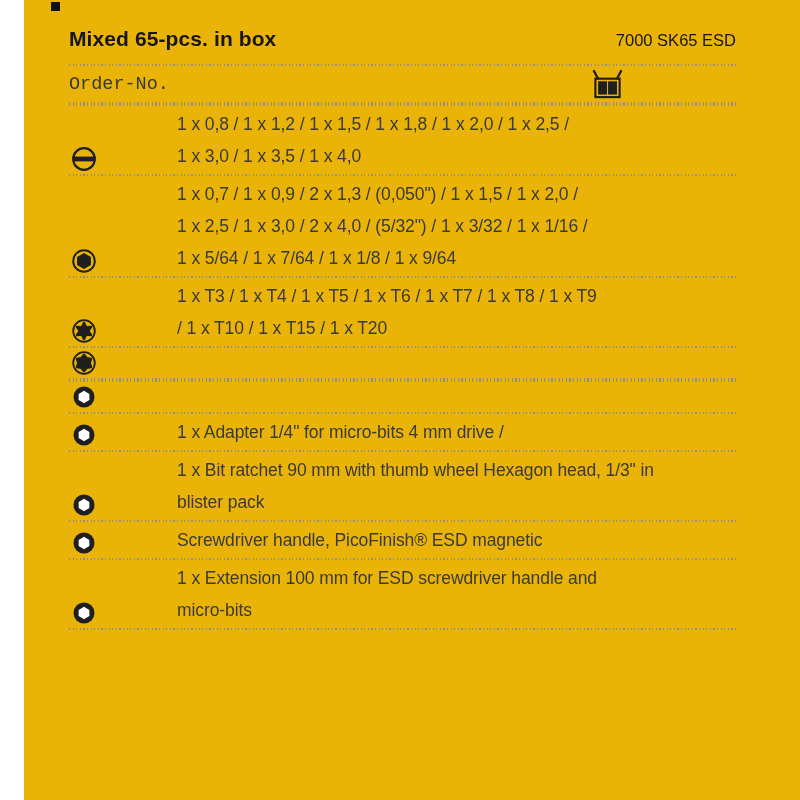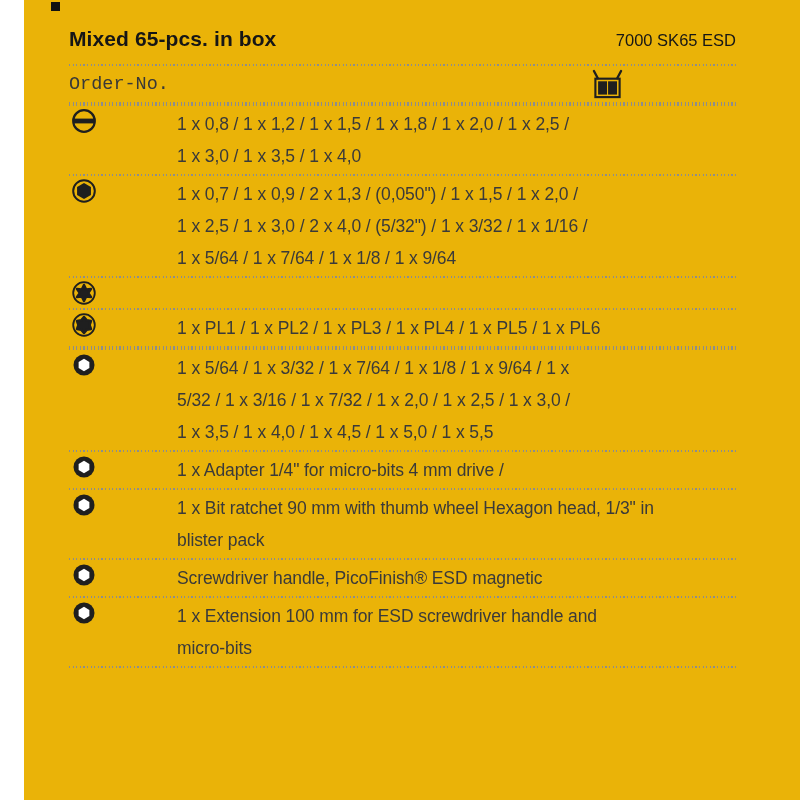--- a/index.html
+++ b/index.html
@@ -4,21 +4,21 @@
 <style>
   html,body{margin:0;padding:0;background:#fff;}
   .page{position:relative;width:800px;height:800px;background:#eab308;overflow:hidden;
         font-family:"Liberation Sans","DejaVu Sans",sans-serif;color:#383838;margin-left:24px;}
   .marker{position:absolute;left:27px;top:2px;width:9px;height:9px;background:#111;}
   .content{position:absolute;left:45px;top:0;width:667px;}
   .header{display:flex;justify-content:space-between;align-items:flex-end;margin-top:27px;margin-bottom:13px;}
   .title{font-size:21px;font-weight:bold;color:#161616;letter-spacing:0.1px;}
   .code{font-size:16.5px;font-weight:normal;color:#161616;margin-bottom:1px;}
   .sep{height:2px;background-image:repeating-linear-gradient(to right,#8d8d8d 0 1.2px,transparent 1.2px 3.6px);}
-  .row{display:flex;align-items:flex-start;padding:2px 0;}
+  .row{display:flex;align-items:flex-end;padding:2px 0;}
   .order-row{position:relative;display:flex;align-items:center;height:36px;font-family:Liberation Mono, monospace;}
   .order-label{font-size:18.5px;}
   .order-number-row{display:flex;align-items:center;height:35px;}
   .order-number{font-size:18px;}
   .box-icon{position:absolute;left:520px;top:3px;}
   .icon-cell{flex:none;width:108px;display:flex;align-items:center;}
   .icon-cell svg{margin-left:2px;display:block;}
   .text-cell{flex:1;font-size:17.5px;line-height:32px;color:#3a3a3a;white-space:pre-line;letter-spacing:-0.1px;}
   .stroke{fill:none;stroke:#1f1f1f;}
   .fill{fill:#1f1f1f;}
@@ -79,46 +79,44 @@
     </div>
     <div class="sep"></div>
 
     <div class="row">
       <div class="icon-cell">
         <svg width="26" height="26" viewBox="0 0 26 26">
           <circle class="stroke" stroke-width="1.8" cx="13" cy="13" r="10.8"></circle>
           <polygon class="fill" stroke="#1f1f1f" stroke-width="2.2" stroke-linejoin="round" points="13,4.7 10.85,9.28 5.81,8.85 8.7,13 5.81,17.15 10.85,16.72 13,21.3 15.15,16.72 20.19,17.15 17.3,13 20.19,8.85 15.15,9.28"></polygon>
         </svg>
       </div>
+      <div class="text-cell">1 x T3  /  1 x T4  /  1 x T5  /  1 x T6  /  1 x T7  /  1 x T8  /  1 x T9
+/  1 x T10  /  1 x T15  /  1 x T20</div>
     </div>
     <div class="sep"></div>
 
     <div class="row">
       <div class="icon-cell">
         <svg width="26" height="26" viewBox="0 0 26 26">
           <circle class="stroke" stroke-width="1.8" cx="13" cy="13" r="10.8"></circle>
           <polygon class="fill" stroke="#1f1f1f" stroke-width="2.6" stroke-linejoin="round" points="13,5 10.25,8.24 6.07,9 7.5,13 6.07,17 10.25,17.76 13,21 15.75,17.76 19.93,17 18.5,13 19.93,9 15.75,8.24"></polygon>
         </svg>
       </div>
-      <div class="text-cell">1 x PL1  /  1 x PL2  /  1 x PL3  /  1 x PL4  /  1 x PL5  /  1 x PL6</div>
     </div>
     <div class="sep"></div>
 
     <div class="sep"></div>
 
     <div class="row">
       <div class="icon-cell">
         <svg width="26" height="26" viewBox="0 0 26 26">
           <circle class="fill" cx="13" cy="13" r="10.5"></circle>
           <polygon fill="#ffffff" points="13,6.8 7.63,9.9 7.63,16.1 13,19.2 18.37,16.1 18.37,9.9"></polygon>
         </svg>
       </div>
-      <div class="text-cell">1 x 5/64  /  1 x 3/32  /  1 x 7/64  /  1 x 1/8  /  1 x 9/64  /  1 x
-5/32  /  1 x 3/16  /  1 x 7/32  /  1 x 2,0  /  1 x 2,5  /  1 x 3,0  /
-1 x 3,5  /  1 x 4,0  /  1 x 4,5  /  1 x 5,0  /  1 x 5,5</div>
     </div>
     <div class="sep"></div>
 
     <div class="row">
       <div class="icon-cell">
         <svg width="26" height="26" viewBox="0 0 26 26">
           <circle class="fill" cx="13" cy="13" r="10.5"></circle>
           <polygon fill="#ffffff" points="13,6.8 7.63,9.9 7.63,16.1 13,19.2 18.37,16.1 18.37,9.9"></polygon>
         </svg>
       </div>

